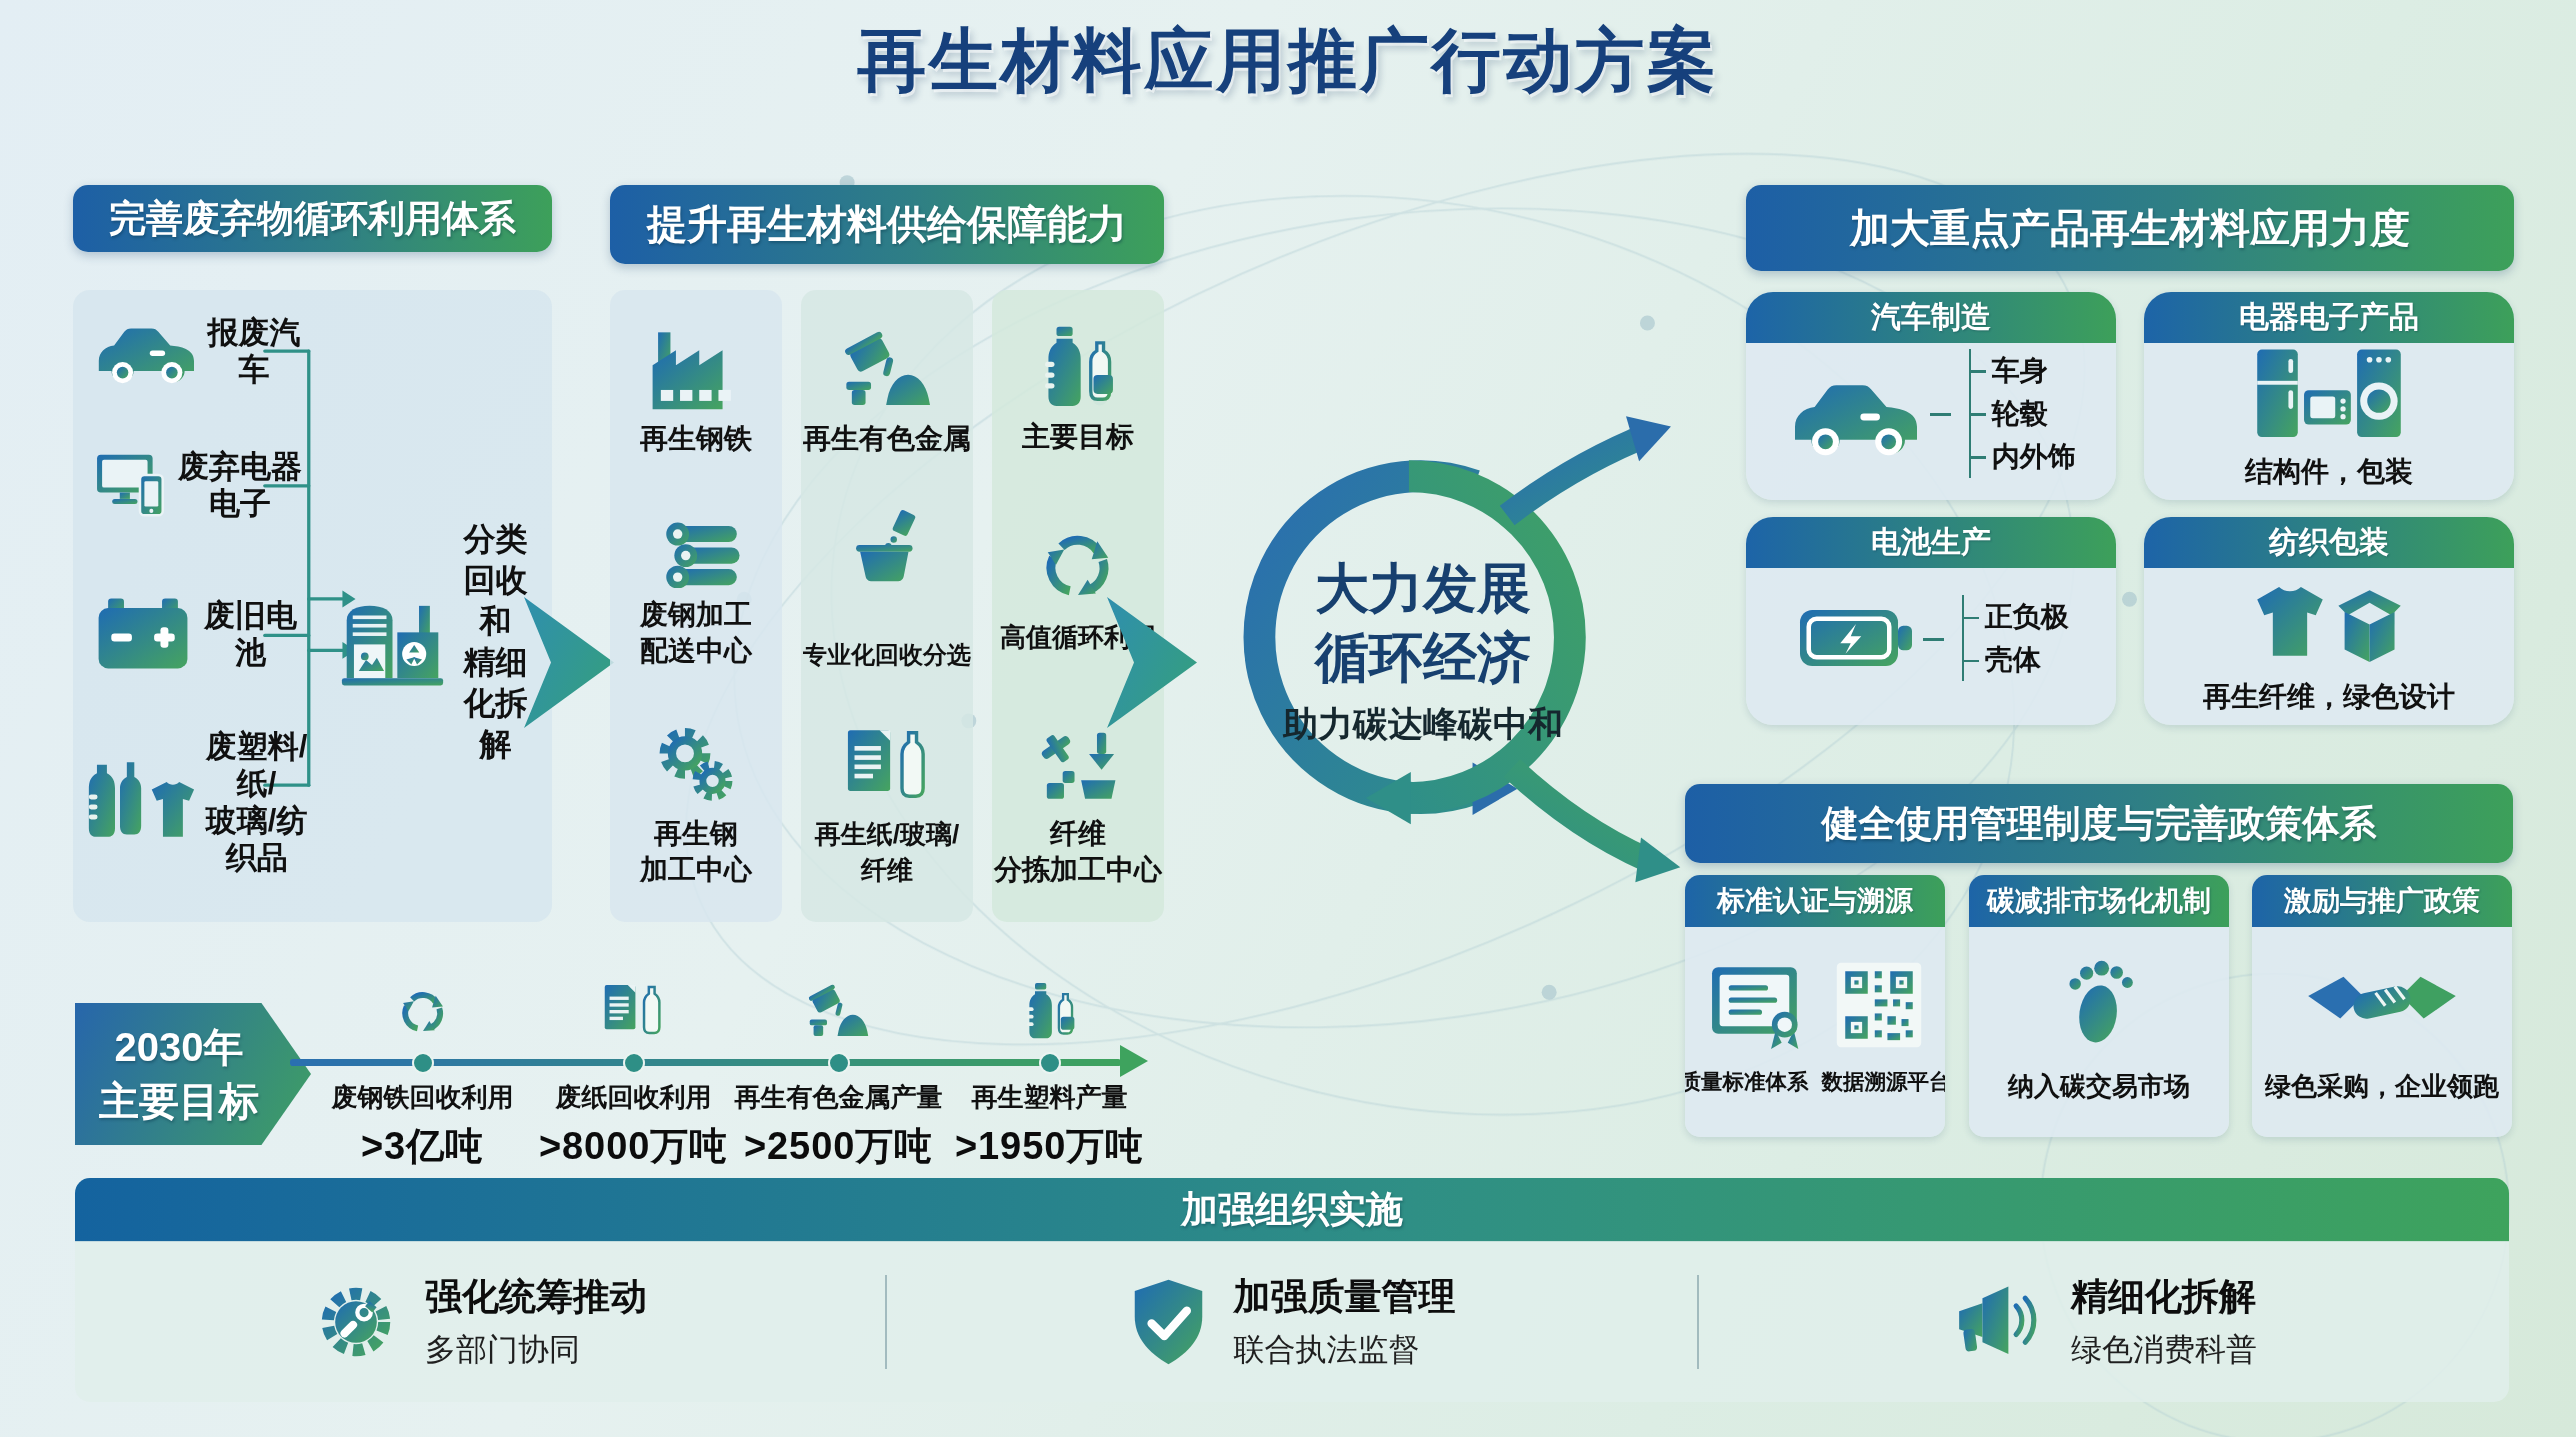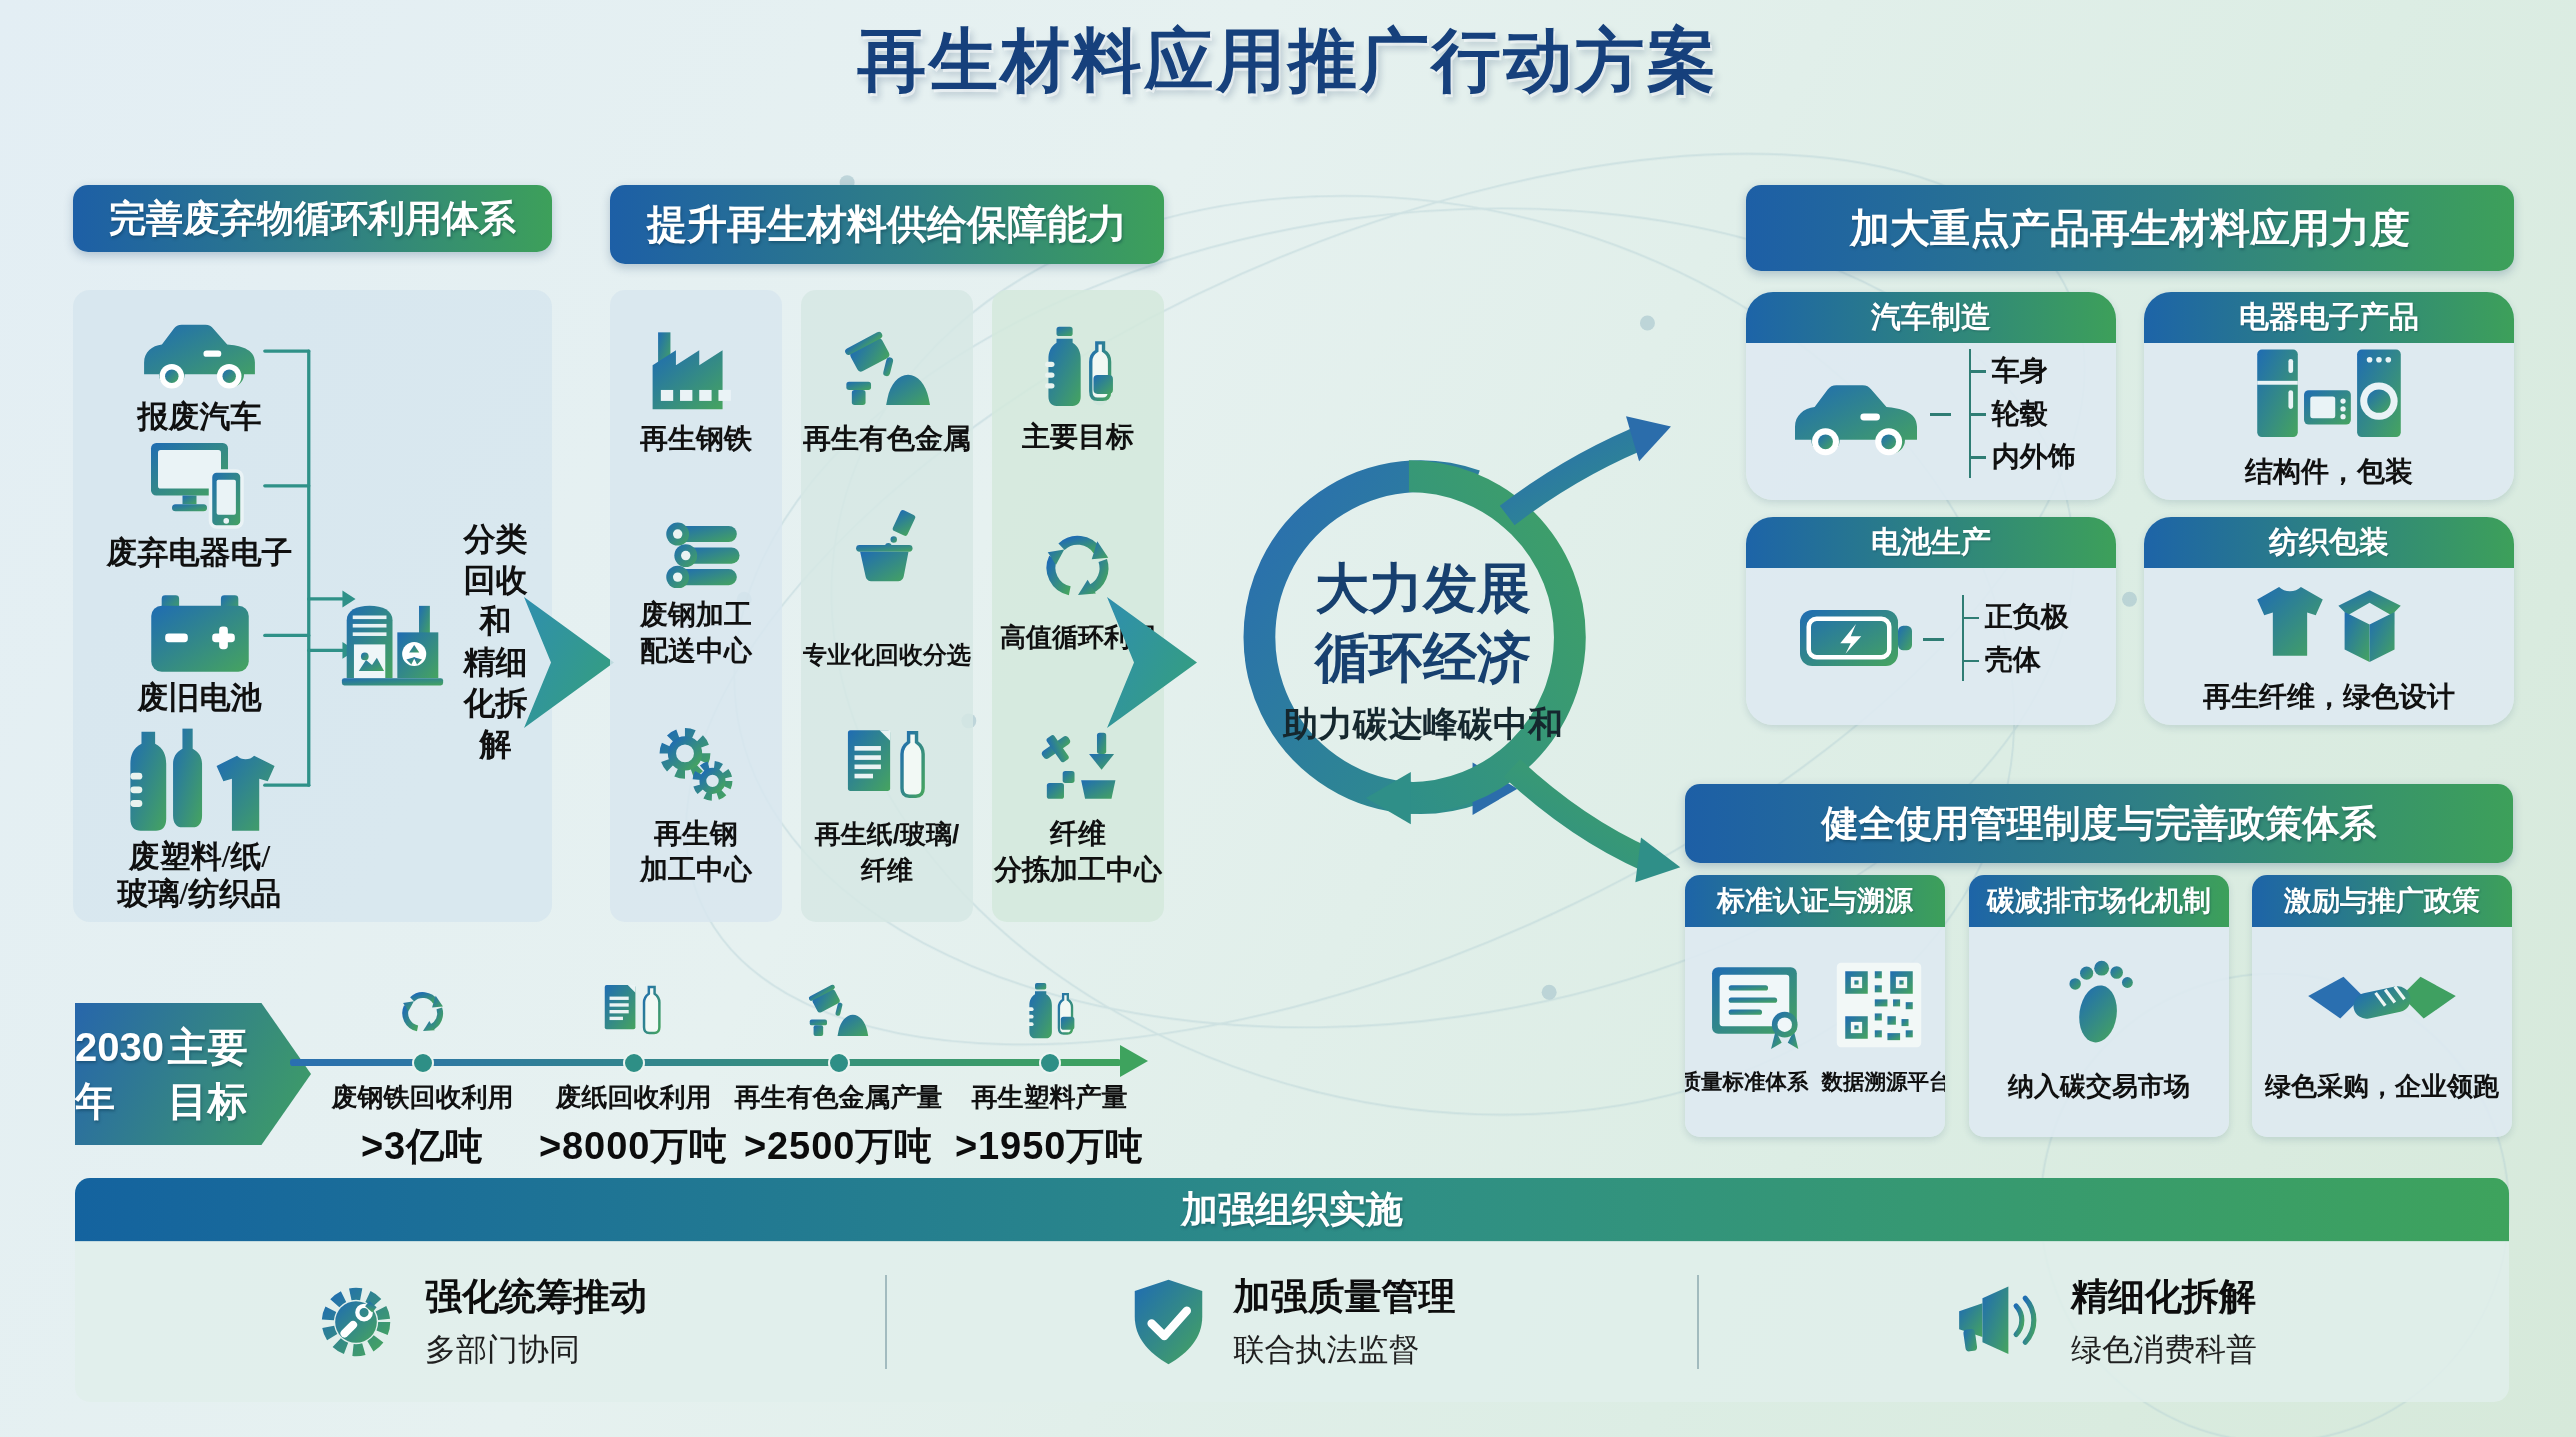--- a/index.html
+++ b/index.html
@@ -25,21 +25,21 @@
     box-shadow:0 3.7px 9.4px rgba(30,70,110,.25);
     text-shadow:0.9px 1.9px 2.8px rgba(0,40,60,.35);
   }
   #pill-waste{left:73px;top:185px;width:479px;height:67px;font-size:37px;}
   #pill-supply{left:610px;top:185px;width:554px;height:79px;font-size:40px;}
   #pill-apply{left:1746px;top:185px;width:768px;height:86px;font-size:40px;}
   #pill-policy{left:1685px;top:784px;width:828px;height:79px;font-size:37px;}
   
   .wbox{position:absolute;left:73px;top:290px;width:479px;height:632px;
     background:rgba(213,229,238,.82);border-radius:17px;}
-  .wi{position:absolute;display:flex;flex-direction:column;align-items:center;font-family:Liberation Serif, serif;}
+  .wi{position:absolute;display:flex;flex-direction:row;align-items:center;}
   .wi .lbl,.hub .lbl{font-size:31px;font-weight:700;color:#101010;text-align:center;line-height:37px;}
   #wi-0{left:19px;top:13px;width:215px;}
   #wi-1{left:19px;top:146px;width:215px;}
   #wi-2{left:19px;top:298px;width:215px;}
   #wi-3{left:9.4px;top:438px;width:234px;}
   .hub{position:absolute;left:264px;top:229px;width:206px;display:flex;align-items:center;}
   .hub .lbl{font-size:32px;line-height:41px;}
   .wconnect{position:absolute;left:0;top:0;}
   
   .barrow{position:absolute;width:90px;height:131px;
@@ -88,21 +88,21 @@
   .qbody{display:flex;flex-direction:column;align-items:center;justify-content:center;height:200px;gap:15px;}
   .qicons{display:flex;align-items:center;gap:19px;}
   .qcaps{display:flex;gap:13px;white-space:nowrap;}
   .qcaps span{font-size:21.5px;font-weight:700;color:#101010;}
   .qcap-single{font-size:26px;font-weight:700;color:#101010;}
   
   .goals{position:absolute;left:75px;top:964px;width:1114px;height:215px;}
   .gbadge{position:absolute;left:0;top:39px;width:236px;height:142px;
     background:linear-gradient(115deg,#2766ab,#3f9f63);
     clip-path:polygon(0 0,79% 0,100% 50%,79% 100%,0 100%);
-    display:flex;align-items:center;justify-content:center;
+    display:flex;flex-direction:column;align-items:center;justify-content:center;
     padding-right:28px;box-sizing:border-box;}
   .gbadge div{color:#fff;font-size:40px;font-weight:800;line-height:54px;text-shadow:0.9px 1.9px 2.8px rgba(0,40,60,.35);}
   .gline{position:absolute;left:215px;top:95px;width:831px;height:6.6px;border-radius:2.8px;
     background:linear-gradient(90deg,#2a6fb0,#3ea35e);}
   .ghead-arrow{position:absolute;left:1045px;top:81px;width:0;height:0;
     border-left:28px solid #3ea35e;border-top:16px solid transparent;border-bottom:16px solid transparent;}
   .ms{position:absolute;top:11.2px;width:225px;display:flex;flex-direction:column;align-items:center;}
   .ms .iconslot{height:66px;display:flex;align-items:flex-end;}
   .ms .dot{position:absolute;top:77px;width:18px;height:18px;border-radius:50%;background:#2e8f86;border:2.8px solid #eaf4f1;}
   .ms .mlabel{margin-top:39px;font-size:26px;font-weight:700;color:#101010;white-space:nowrap;}

